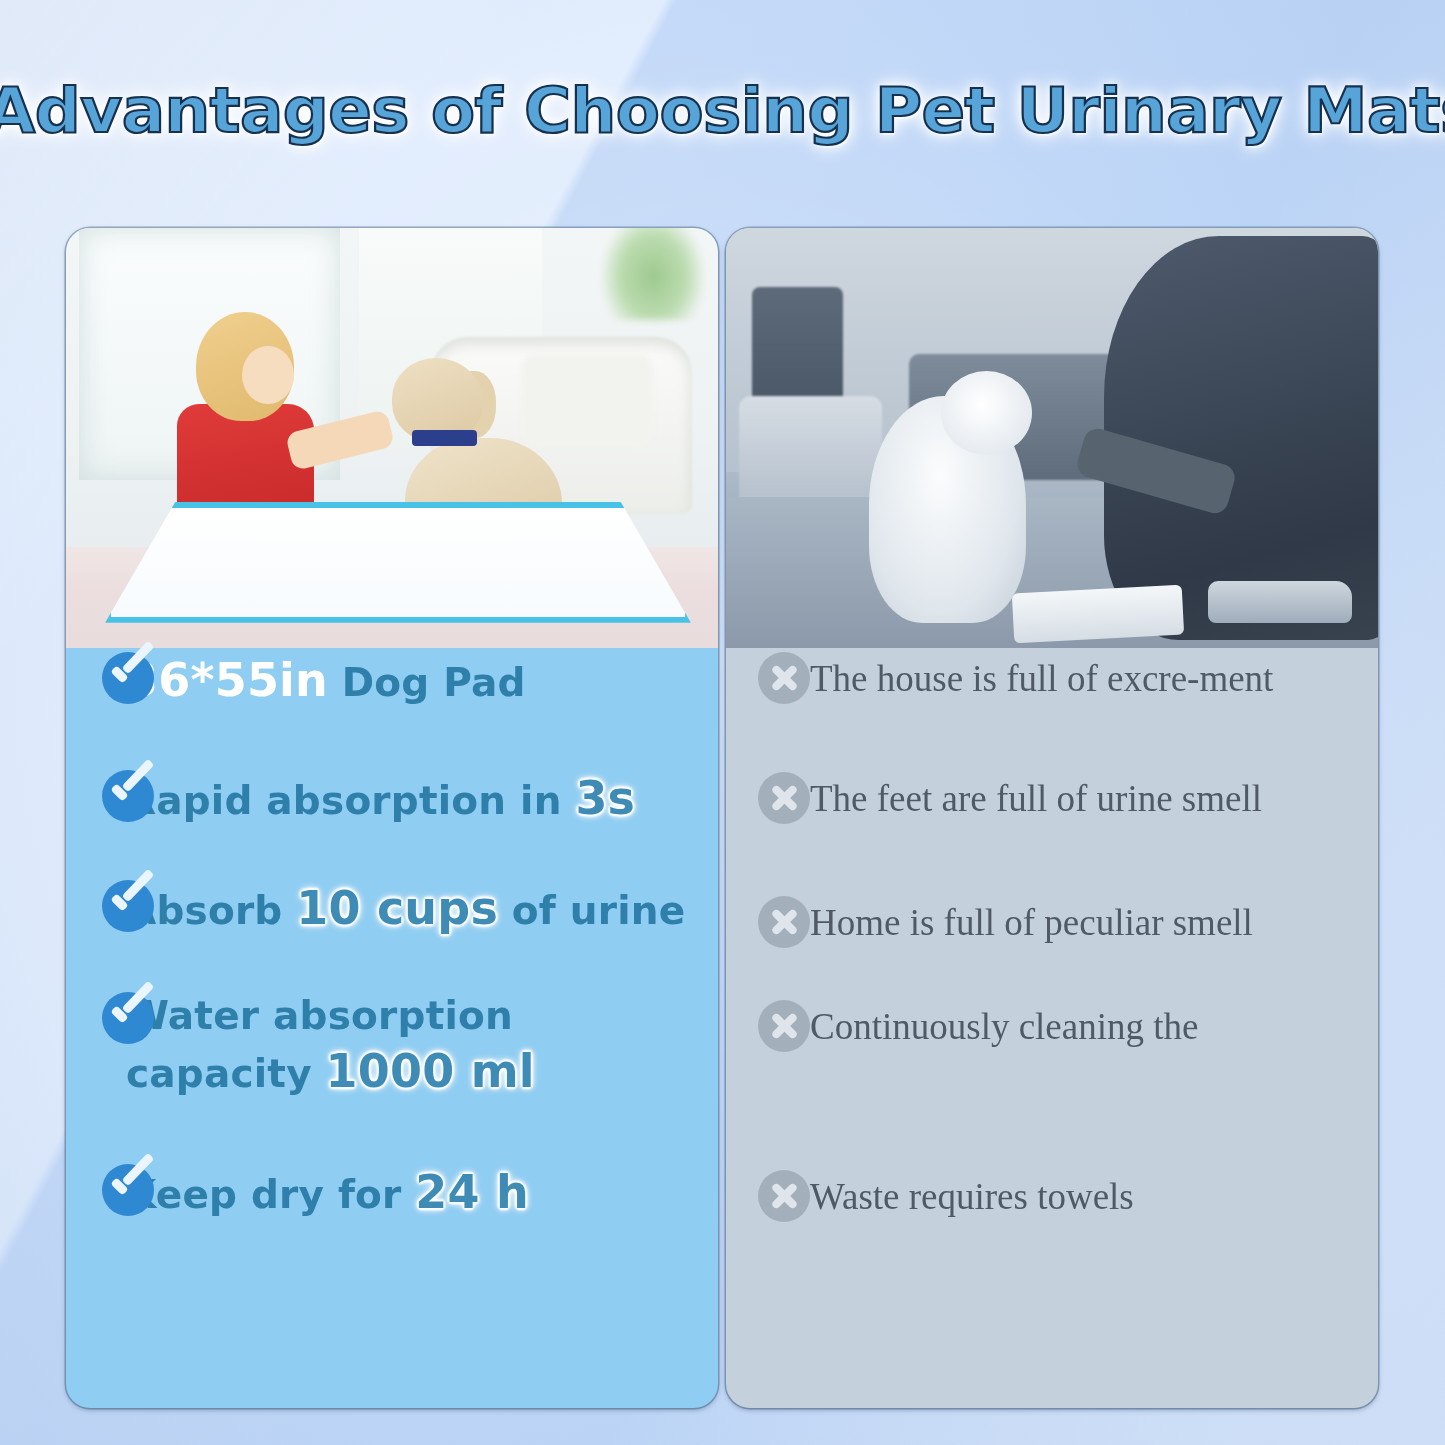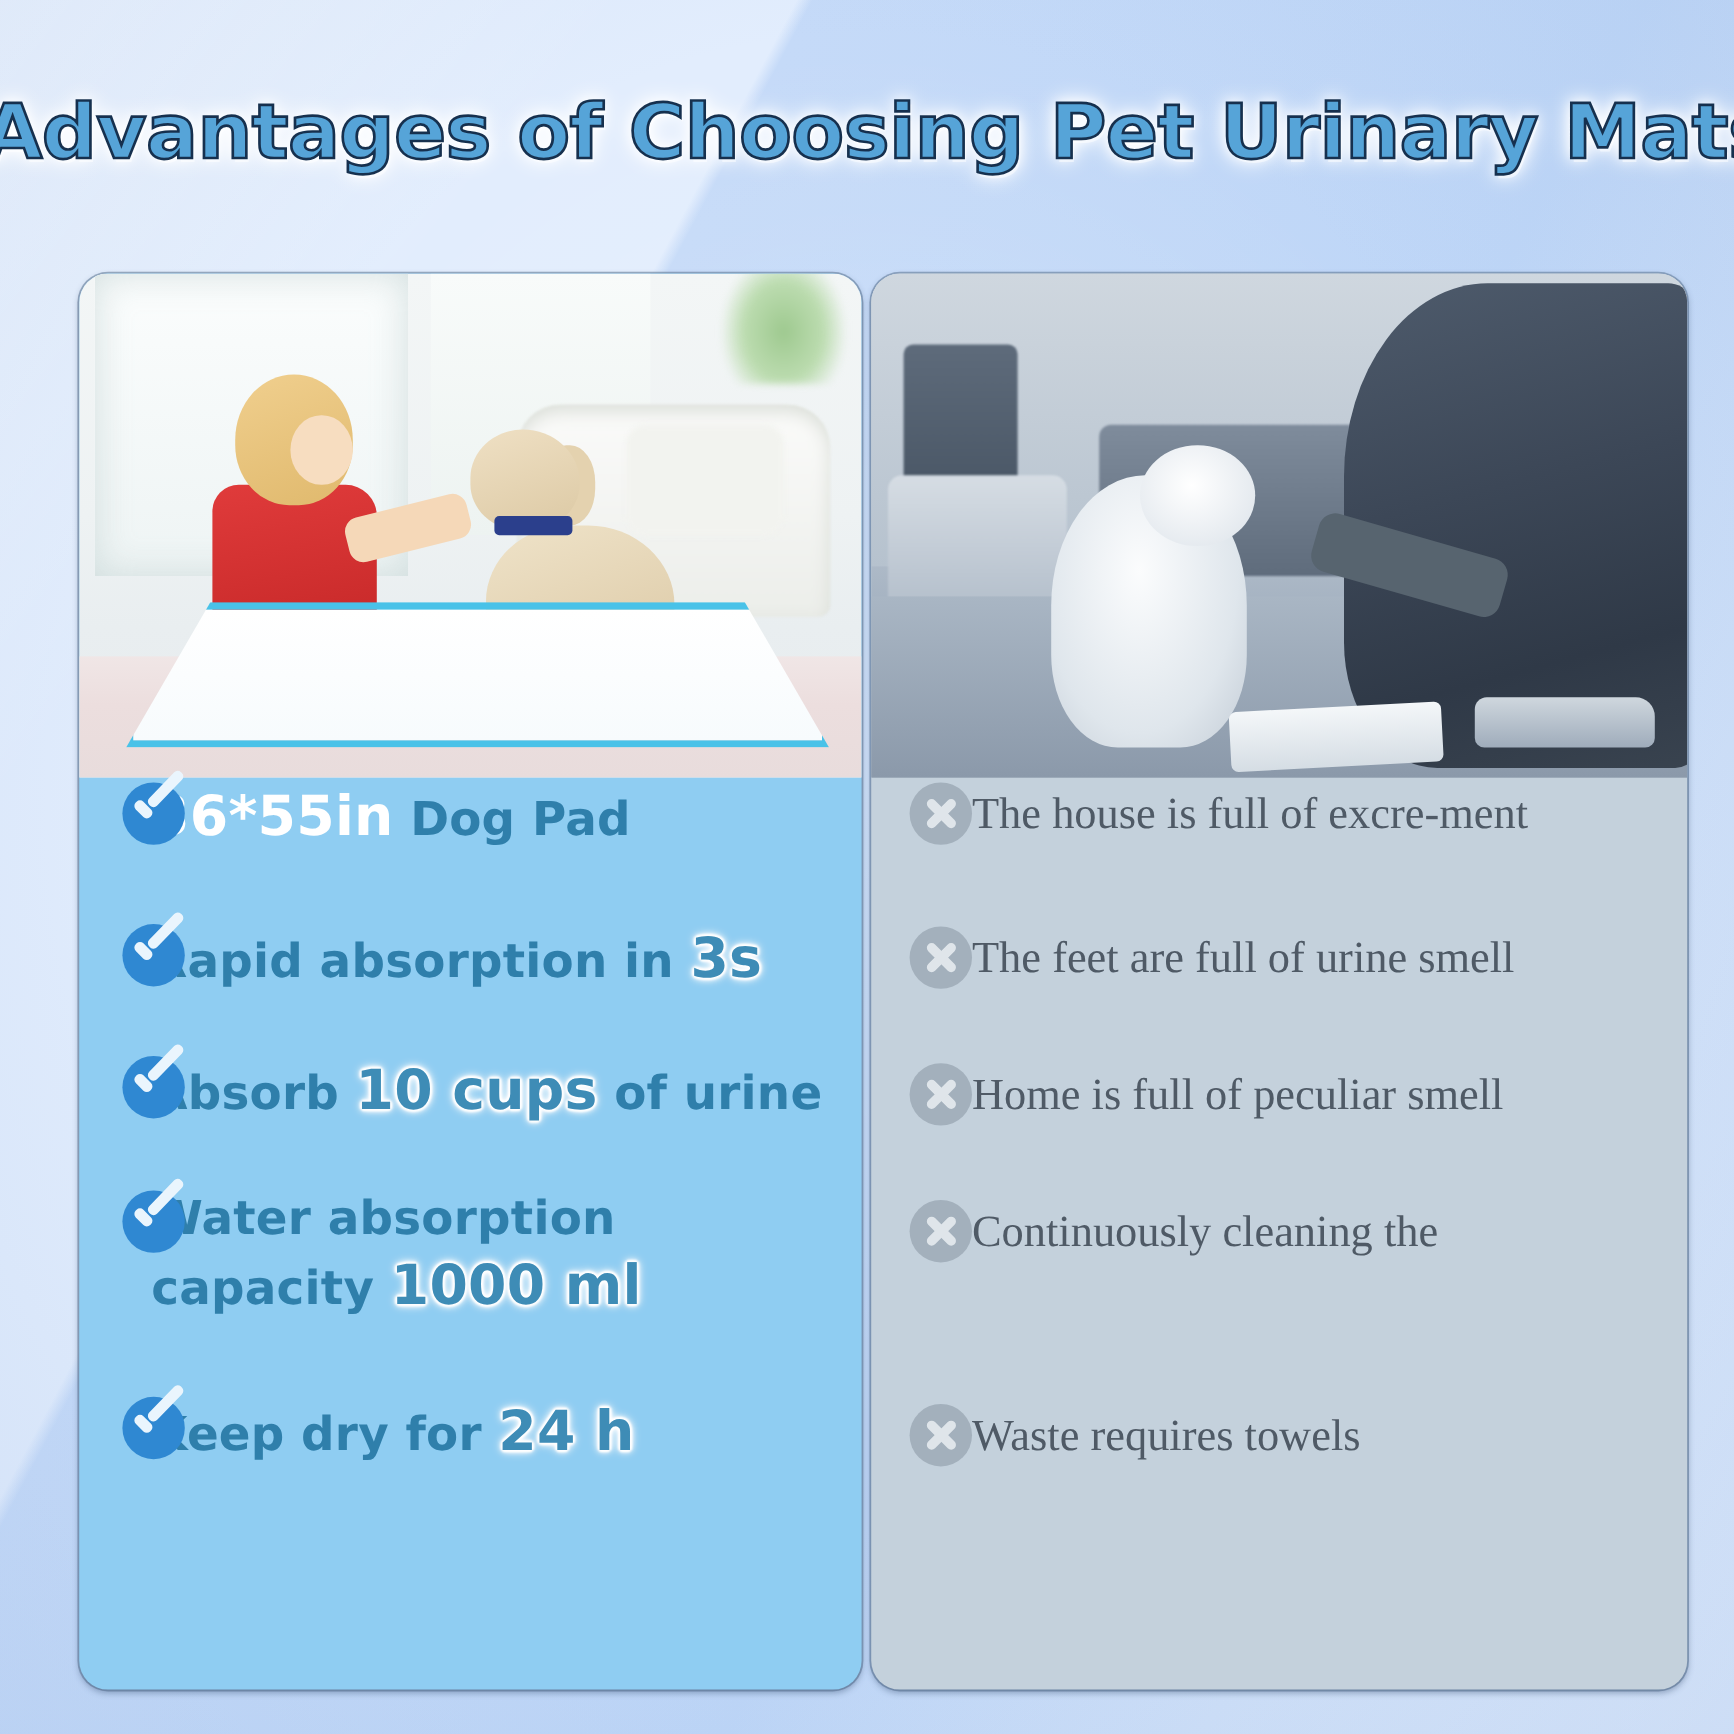--- a/index.html
+++ b/index.html
@@ -40,21 +40,21 @@
       2px 3px 0 rgba(255,255,255,.5);
     white-space:nowrap;
   }
 
   
   .panel{
     position:absolute;border-radius:24px;overflow:hidden;
     box-shadow:0 2px 5px rgba(60,85,120,.45), 0 0 0 1.5px rgba(95,120,150,.55);
   }
   .panel.left { left:66px;  top:228px; width:652px; height:1180px; background:#8fcdf2; }
-  .panel.right{ left:726px; top:228px; width:652px; height:1180px; background:#c4d1dc;padding-left:28px; }
+  .panel.right{ left:726px; top:228px; width:652px; height:1180px; background:#c4d1dc; }
 
   .photo{position:absolute;left:0;top:0;width:100%;height:420px;overflow:hidden;}
 
   
   .ph-l{background:linear-gradient(180deg,#f3f6f6 0%,#eef2f3 48%,#e9eef0 70%,#e6ebee 100%);}
   .ph-l .win{position:absolute;left:2%;top:0;width:40%;height:60%;
     background:linear-gradient(180deg,#fbfdfd,#eef4f4);box-shadow:inset 0 0 30px rgba(200,215,215,.8);}
   .ph-l .winb{position:absolute;left:45%;top:0;width:28%;height:52%;
     background:linear-gradient(180deg,#f8fbfa,#edf3f1);}
   .ph-l .plant{position:absolute;right:2%;top:-4%;width:16%;height:26%;
@@ -158,21 +158,21 @@
 
   
   .rtxt{
     font-family:"Liberation Serif","DejaVu Serif",serif;
     color:#4f5a66;font-size:37px;line-height:1.45;font-weight:400;
   }
 
   
   .L1{top:0px;}   .L2{top:118px;}  .L3{top:228px;}  .L4{top:340px;}  .L5{top:512px;}
   
-  .R1{top:0px;}   .R2{top:120px;}  .R3{top:234px;}  .R4{top:348px;text-align:center;}  .R5{top:518px;}
+  .R1{top:0px;}   .R2{top:120px;}  .R3{top:244px;}  .R4{top:348px;text-align:center;}  .R5{top:518px;}
 
   .row .pad-l{padding-left:26px;padding-top:2px;}
   .row .pad-r{padding-left:54px;padding-top:4px;}
   .row.left-row{padding-left:34px;}
   .row.right-row{padding-left:30px;}
 </style>
 </head>
 <body>
 
 <div class="canvas">

